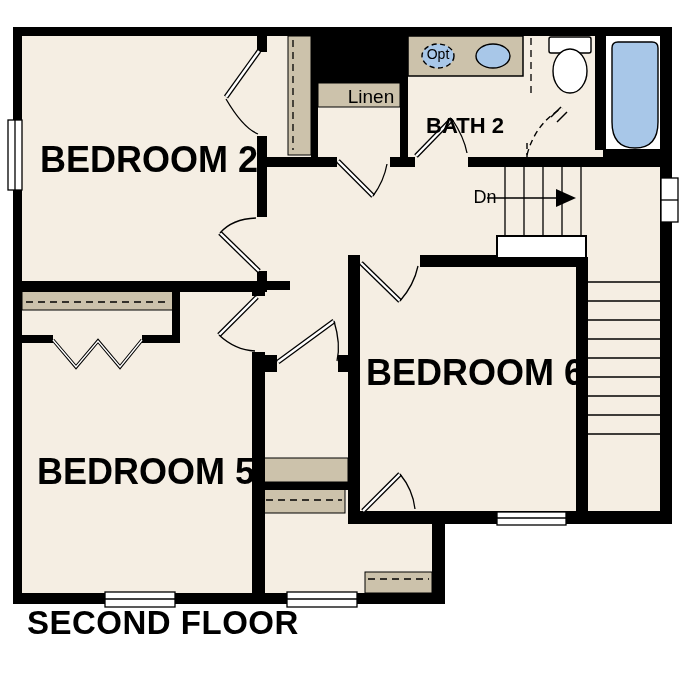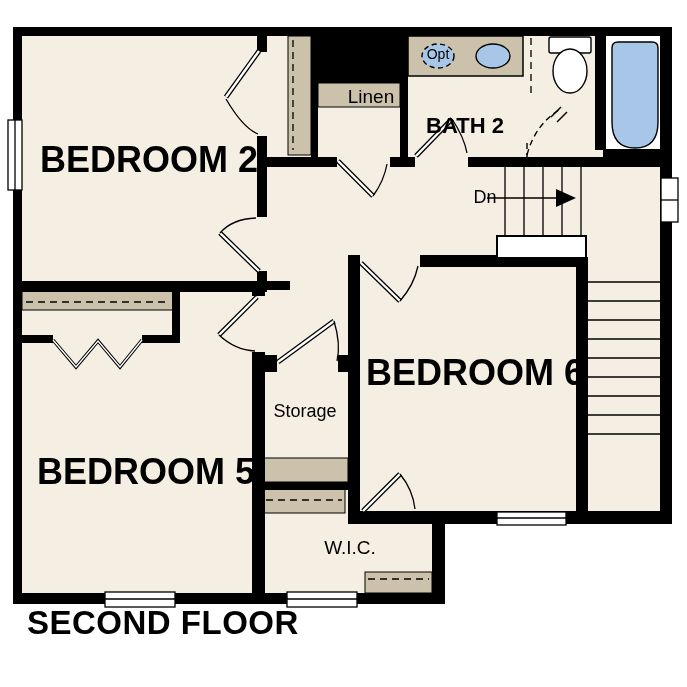--- a/index.html
+++ b/index.html
@@ -206,18 +206,16 @@
           <line class="tread" x1="497" y1="518" x2="566" y2="518"></line>
     </g>
   </g>
 </svg>
 
   <div class="lbl room" style="left:40px;top:141px;width:200px;">BEDROOM 2</div>
   <div class="lbl room" style="left:37px;top:453px;width:200px;">BEDROOM 5</div>
   <div class="lbl room" style="left:366px;top:354px;width:200px;">BEDROOM 6</div>
   <div class="lbl sub" style="left:405px;top:87px;width:120px;margin-top:27px;">BATH 2</div>
   <div class="lbl small" style="left:318px;top:87px;width:82px;font-size:19px;padding-left:12px;">Linen</div>
-  <div class="lbl small" style="left:255px;top:402px;width:100px;">Storage</div>
-  <div class="lbl small" style="left:300px;top:538px;width:100px;font-size:19px;">W.I.C.</div>
   <div class="lbl small" style="left:470px;top:188px;width:30px;">Dn</div>
   <div class="lbl small" style="left:422px;top:47px;width:32px;font-size:14px;">Opt</div>
   <div class="lbl title" style="left:27px;top:606px;">SECOND FLOOR</div>
 </div>
 
 </body></html>

